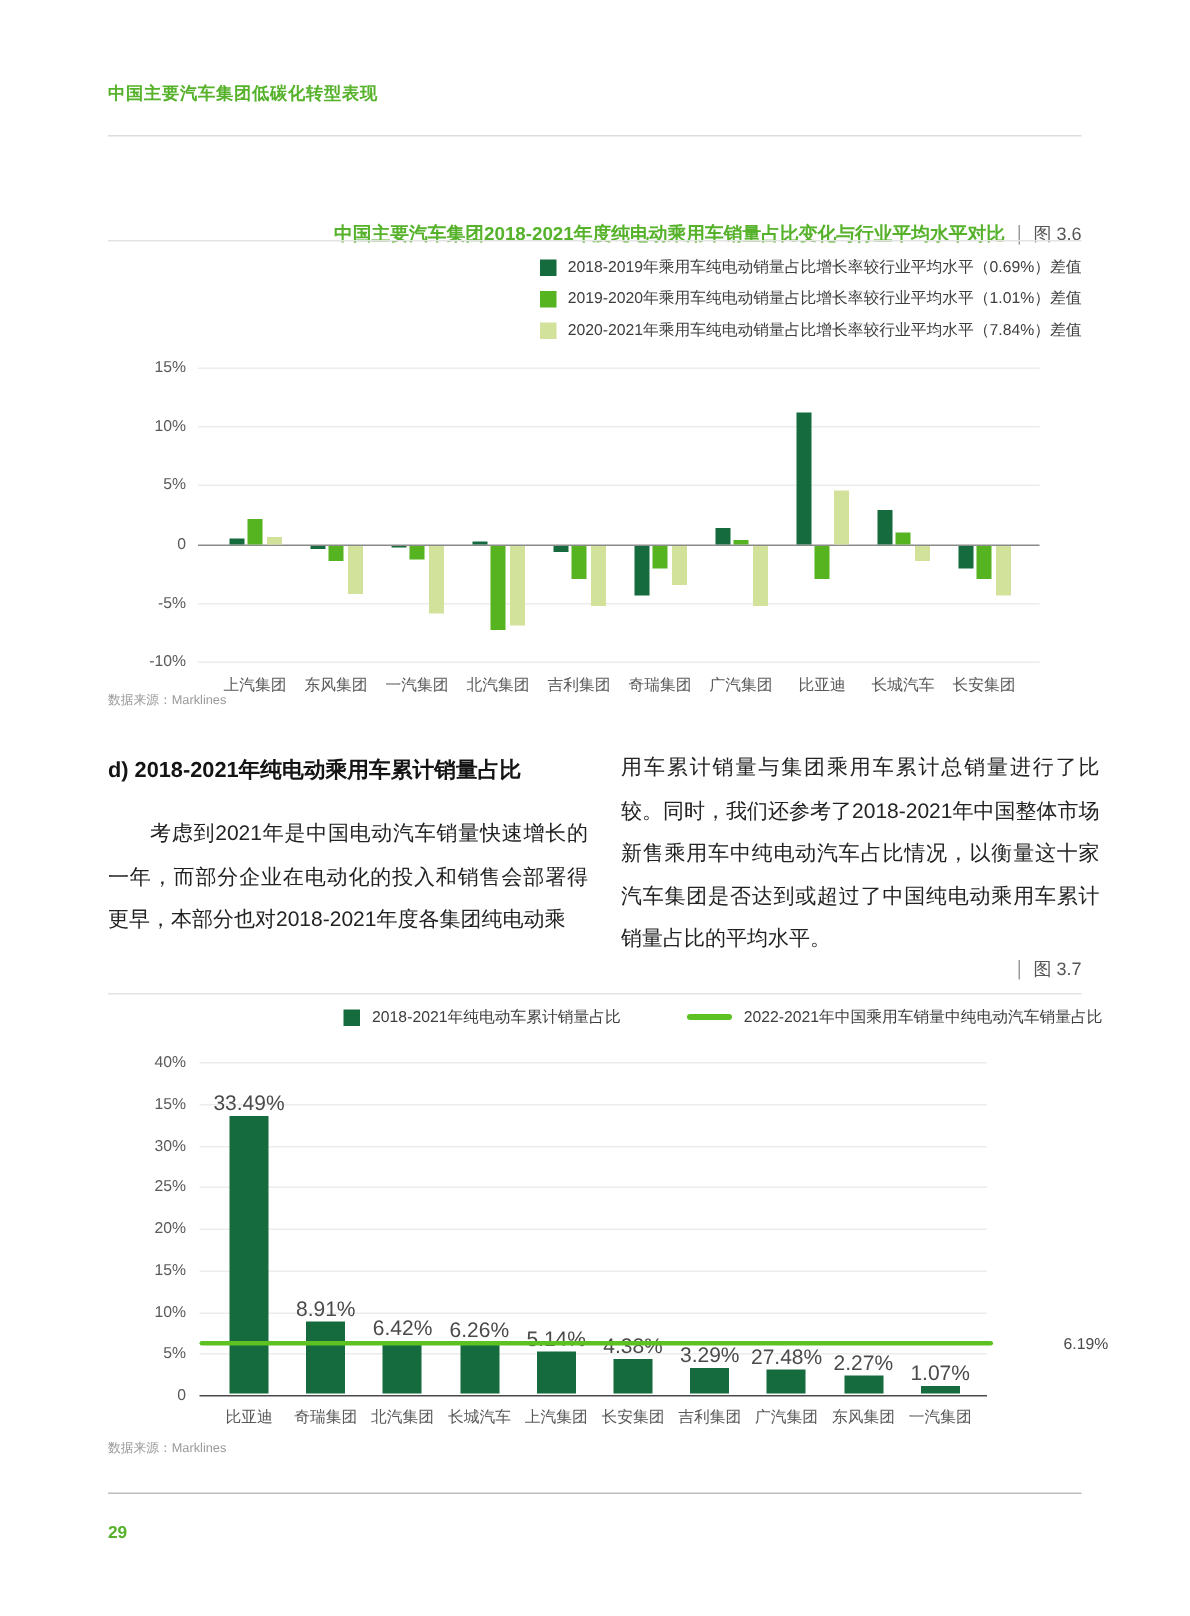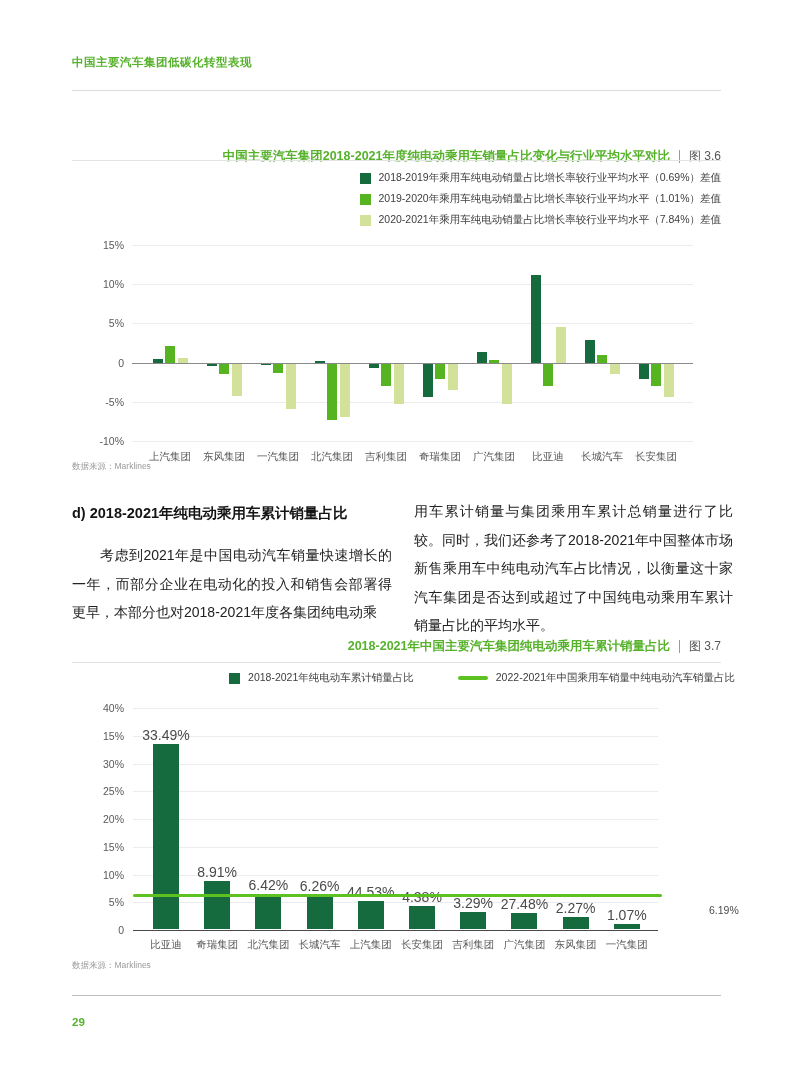--- a/index.html
+++ b/index.html
@@ -119,21 +119,20 @@
     <div class="bar" style="left: 591.5px; top: 123.6px; width: 10px; height: 32.928px; background: rgb(211, 226, 154);"></div>
     <div class="cat-label" style="left: 544px; top: 210px; width: 80px;">长安集团</div>
   </div>
 <div class="abs source" style="top:461px;">数据来源：Marklines</div>
 
 <div class="abs sec-heading">d) 2018-2021年纯电动乘用车累计销量占比</div>
 <div class="abs body-col col-left">考虑到2021年是中国电动汽车销量快速增长的一年，而部分企业在电动化的投入和销售会部署得更早，本部分也对2018-2021年度各集团纯电动乘</div>
 <div class="abs body-col col-right">用车累计销量与集团乘用车累计总销量进行了比较。同时，我们还参考了2018-2021年中国整体市场新售乘用车中纯电动汽车占比情况，以衡量这十家汽车集团是否达到或超过了中国纯电动乘用车累计销量占比的平均水平。</div>
 
 <div class="abs fig-title-row" style="top:638px;">
-  <span class="fig-title">2018-2021年中国主要汽车集团纯电动乘用车累计销量占比</span>
   <span class="fig-sep"></span>
   <span class="fig-no">图 3.7</span>
 </div>
 <div class="abs rule" style="top:662px;background:#e3e3e3;"></div>
 
 <div class="abs legend2">
   <span class="legend-swatch" id="lg2-swatch" style="background: rgb(21, 107, 62);"></span>
   <span class="legend-text">2018-2021年纯电动车累计销量占比</span>
   <span class="gap36"></span>
   <span class="legend-line" id="lg2-line" style="background: rgb(92, 193, 33);"></span>
@@ -165,36 +164,36 @@
     <div class="bar" style="left: 132.2px; top: 180.549px; width: 26px; height: 48.4505px; background: rgb(21, 107, 62);"></div>
     <div class="val-label" style="left: 110.2px; top: 163.549px; width: 70px;">8.91%</div>
     <div class="cat-label" style="left: 110.2px; top: 238px; width: 70px;">奇瑞集团</div>
     <div class="bar" style="left: 183.4px; top: 194.369px; width: 26px; height: 34.631px; background: rgb(21, 107, 62);"></div>
     <div class="val-label" style="left: 161.4px; top: 177.369px; width: 70px;">6.42%</div>
     <div class="cat-label" style="left: 161.4px; top: 238px; width: 70px;">北汽集团</div>
     <div class="bar" style="left: 234.6px; top: 195.257px; width: 26px; height: 33.743px; background: rgb(21, 107, 62);"></div>
     <div class="val-label" style="left: 212.6px; top: 178.257px; width: 70px;">6.26%</div>
     <div class="cat-label" style="left: 212.6px; top: 238px; width: 70px;">长城汽车</div>
     <div class="bar" style="left: 285.8px; top: 201.473px; width: 26px; height: 27.527px; background: rgb(21, 107, 62);"></div>
-    <div class="val-label" style="left: 263.8px; top: 184.473px; width: 70px;">44.53%</div>
+    <div class="val-label" style="left: 263.8px; top: 184.473px; width: 70px;">5.14%</div>
     <div class="cat-label" style="left: 263.8px; top: 238px; width: 70px;">上汽集团</div>
     <div class="bar" style="left: 337px; top: 205.691px; width: 26px; height: 23.309px; background: rgb(21, 107, 62);"></div>
     <div class="val-label" style="left: 315px; top: 188.691px; width: 70px;">4.38%</div>
     <div class="cat-label" style="left: 315px; top: 238px; width: 70px;">长安集团</div>
     <div class="bar" style="left: 388.2px; top: 211.74px; width: 26px; height: 17.2595px; background: rgb(21, 107, 62);"></div>
     <div class="val-label" style="left: 366.2px; top: 194.74px; width: 70px;">3.29%</div>
     <div class="cat-label" style="left: 366.2px; top: 238px; width: 70px;">吉利集团</div>
     <div class="bar" style="left: 439.4px; top: 213.405px; width: 26px; height: 15.5945px; background: rgb(21, 107, 62);"></div>
     <div class="val-label" style="left: 417.4px; top: 196.405px; width: 70px;">27.48%</div>
     <div class="cat-label" style="left: 417.4px; top: 238px; width: 70px;">广汽集团</div>
     <div class="bar" style="left: 490.6px; top: 217.401px; width: 26px; height: 11.5985px; background: rgb(21, 107, 62);"></div>
     <div class="val-label" style="left: 468.6px; top: 200.401px; width: 70px;">2.27%</div>
     <div class="cat-label" style="left: 468.6px; top: 238px; width: 70px;">东风集团</div>
     <div class="bar" style="left: 541.8px; top: 224.061px; width: 26px; height: 4.9385px; background: rgb(21, 107, 62);"></div>
     <div class="val-label" style="left: 519.8px; top: 207.061px; width: 70px;">1.07%</div>
     <div class="cat-label" style="left: 519.8px; top: 238px; width: 70px;">一汽集团</div>
     <div class="ref-line" style="left: 61px; top: 193.895px; width: 529px; height: 3.5px; background: rgb(92, 193, 33);"></div>
-    <div class="ref-label" style="left: 597px; top: 204px; padding-left: 40px;">6.19%</div>
+    <div class="ref-label" style="left: 597px; top: 190px; padding-left: 40px;">6.19%</div>
   </div>
 <div class="abs source" style="top:960px;">数据来源：Marklines</div>
 
 <div class="abs rule" style="top:995px;background:#bdbdbd;"></div>
 <div class="abs page-num">29</div>
 
 </body></html>

